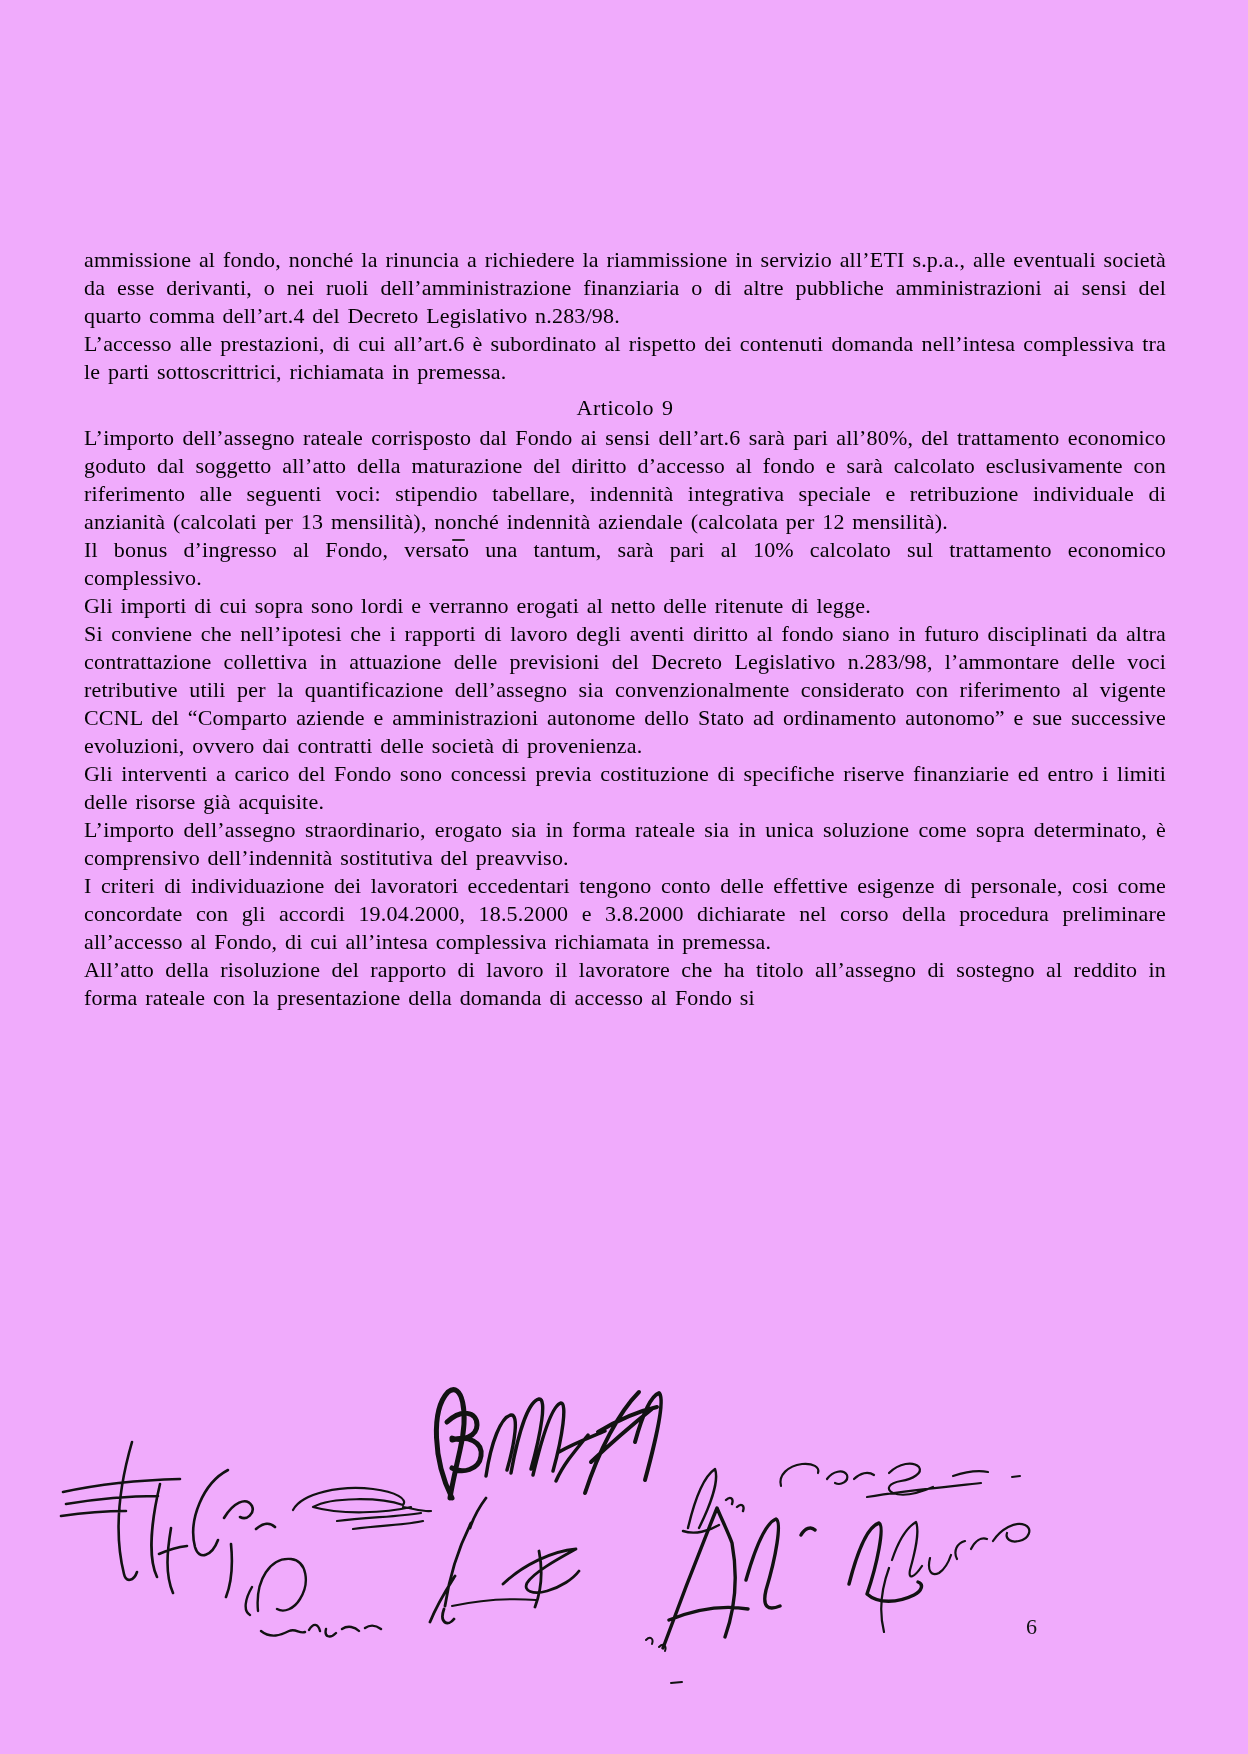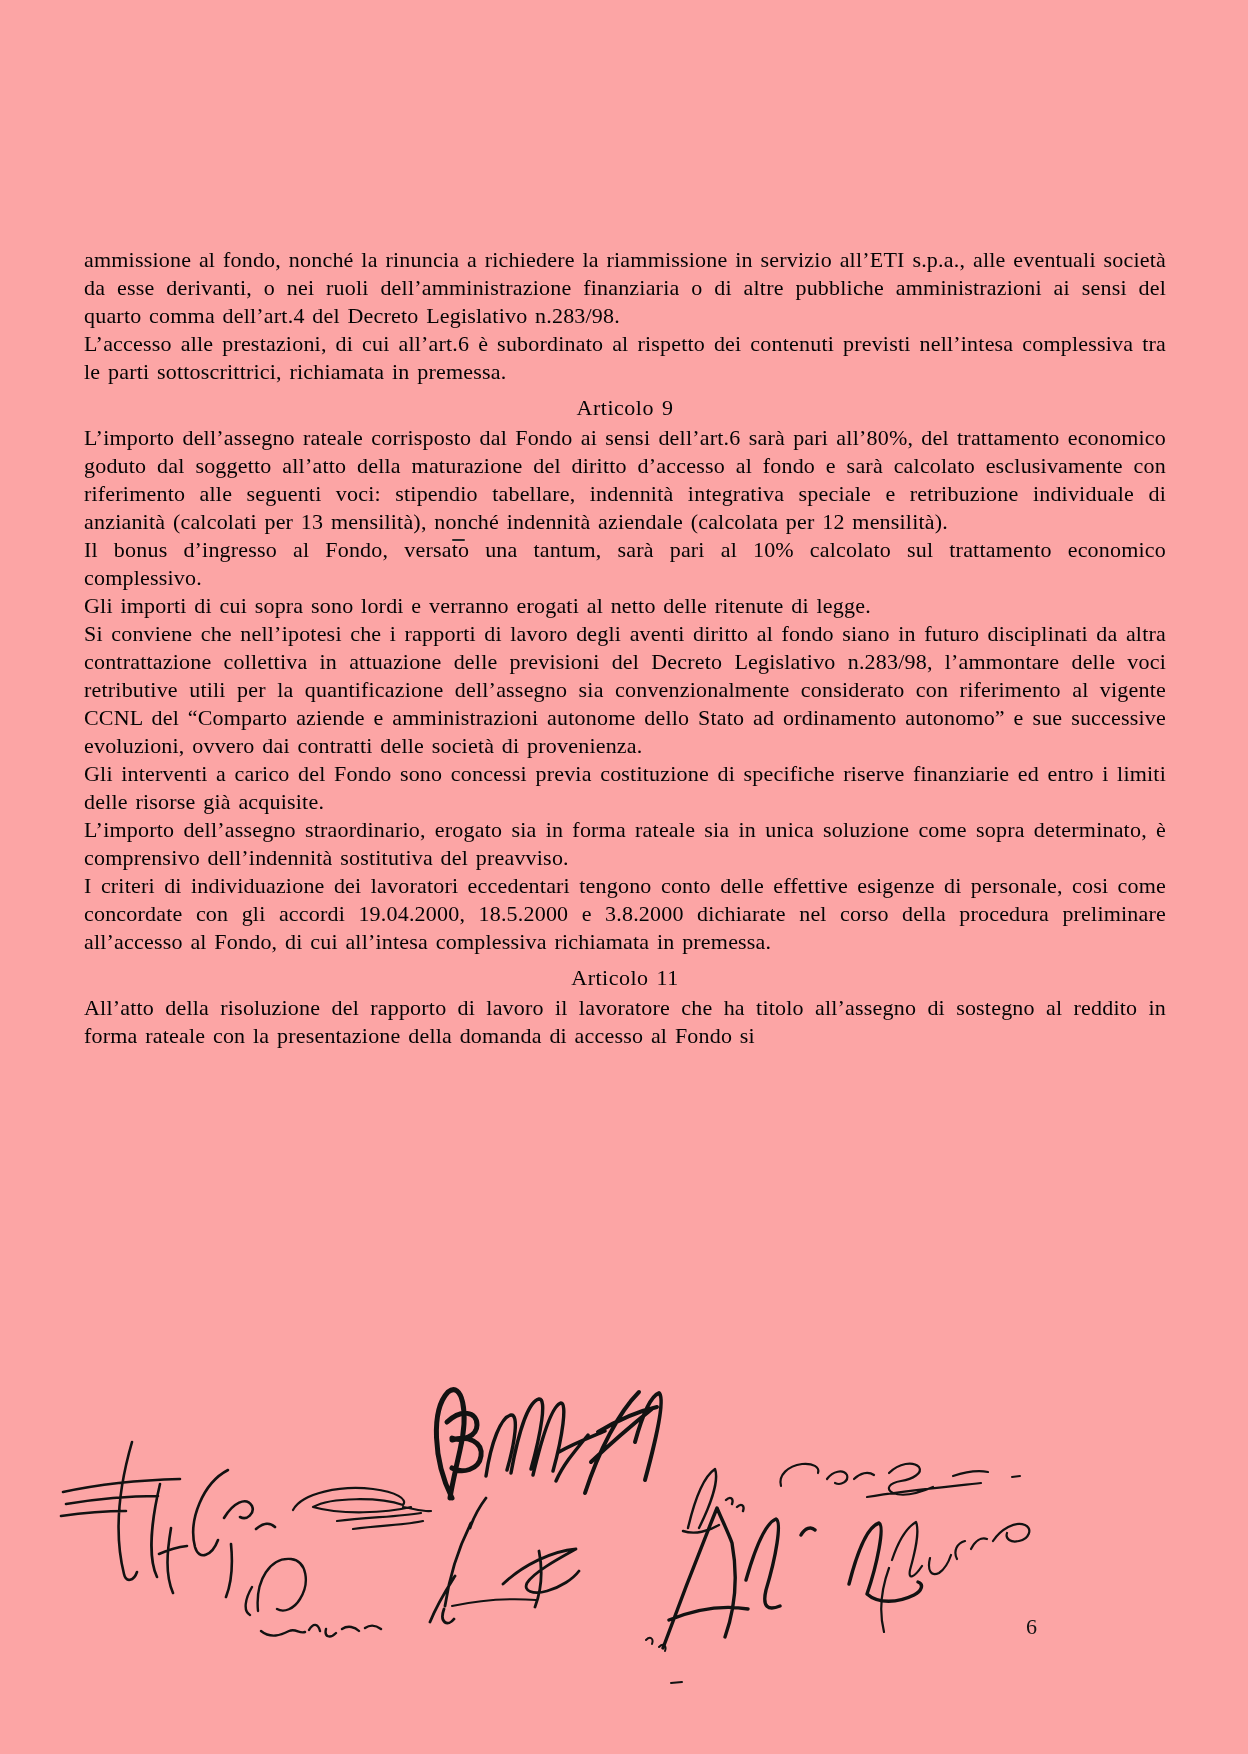--- a/index.html
+++ b/index.html
@@ -1,21 +1,21 @@
 <!DOCTYPE html>
 <html><head>
 <meta charset="utf-8">
 <style>
   * { margin: 0; padding: 0; box-sizing: border-box; }
   html, body { background: #e8e8e8; }
   .page {
     position: relative;
     width: 1248px;
     height: 1754px;
-    background: #fca5a5;
+    background: #f0abfc;
     overflow: hidden;
     font-family: "Liberation Serif", "DejaVu Serif", serif;
     color: #141414;
   }
   .text-block {
     position: absolute;
     left: 84px;
     top: 246px;
     width: 1082px;
     font-size: 22px;
@@ -66,30 +66,29 @@
 </style>
 </head>
 <body>
 
 <div class="page">
 
   <span class="artifact-dash"></span>
 
   <main class="text-block">
     <p class="para">ammissione al fondo, nonché la rinuncia a richiedere la riammissione in servizio all’ETI s.p.a., alle eventuali società da esse derivanti, o nei ruoli dell’amministrazione finanziaria o di altre pubbliche amministrazioni ai sensi del quarto comma dell’art.4 del Decreto Legislativo n.283/98.</p>
-    <p class="para">L’accesso alle prestazioni,  di cui all’art.6 è subordinato al rispetto dei contenuti previsti nell’intesa complessiva tra le parti sottoscrittrici, richiamata in premessa.</p>
+    <p class="para">L’accesso alle prestazioni,  di cui all’art.6 è subordinato al rispetto dei contenuti domanda nell’intesa complessiva tra le parti sottoscrittrici, richiamata in premessa.</p>
     <h2 class="heading">Articolo 9</h2>
     <p class="para">L’importo dell’assegno rateale corrisposto dal Fondo ai sensi dell’art.6 sarà pari all’80%, del trattamento economico goduto dal soggetto all’atto della maturazione del diritto d’accesso al fondo e sarà calcolato esclusivamente con riferimento alle seguenti voci: stipendio tabellare, indennità integrativa speciale e retribuzione individuale di anzianità (calcolati per 13 mensilità), nonché indennità aziendale (calcolata per 12 mensilità).</p>
     <p class="para">Il bonus d’ingresso al Fondo, versato una tantum, sarà pari al 10% calcolato sul trattamento economico complessivo.</p>
     <p class="para">Gli  importi di cui sopra sono lordi e verranno erogati al netto delle ritenute di legge.</p>
     <p class="para">Si conviene che nell’ipotesi che i rapporti di lavoro degli aventi diritto al fondo siano in futuro disciplinati da altra contrattazione collettiva in attuazione delle previsioni del Decreto Legislativo n.283/98, l’ammontare delle voci retributive utili per la quantificazione dell’assegno sia convenzionalmente considerato con riferimento al vigente CCNL del “Comparto aziende e amministrazioni autonome dello Stato ad ordinamento autonomo” e sue successive evoluzioni, ovvero dai contratti delle società di provenienza.</p>
     <p class="para">Gli interventi a carico del Fondo sono concessi previa costituzione di specifiche riserve finanziarie ed entro i limiti delle risorse già acquisite.</p>
     <p class="para">L’importo dell’assegno straordinario, erogato sia in forma rateale sia in unica soluzione come sopra determinato, è comprensivo dell’indennità sostitutiva del preavviso.</p>
     <p class="para">I criteri di individuazione dei lavoratori eccedentari tengono conto delle effettive esigenze di personale, cosi come concordate con gli accordi 19.04.2000, 18.5.2000 e 3.8.2000 dichiarate nel corso della procedura preliminare all’accesso al Fondo, di cui all’intesa complessiva richiamata in premessa.</p>
-    <h2 class="heading">Articolo 11</h2>
     <p class="para">All’atto della risoluzione del rapporto di lavoro il lavoratore che ha titolo all’assegno di sostegno al reddito in forma rateale con la presentazione della domanda di accesso al Fondo si</p>
   </main>
 
   <svg class="signatures" viewBox="0 0 1248 374" xmlns="http://www.w3.org/2000/svg">
 
     <path stroke-width="2.6" d="M132,62 C121,100 113,150 124,194 C126,203 134,201 137,192
          M63,112 C100,104 140,100 180,99 M66,124 C96,119 128,116 158,116 M61,136 C82,133 104,131 126,131
          M160,104 C151,142 148,178 157,197 M171,148 C167,172 165,194 173,213 M159,174 C168,170 178,167 187,166"></path>
 
     <path stroke-width="2.6" d="M228,90 C203,103 188,140 195,167 C199,181 212,176 218,160

